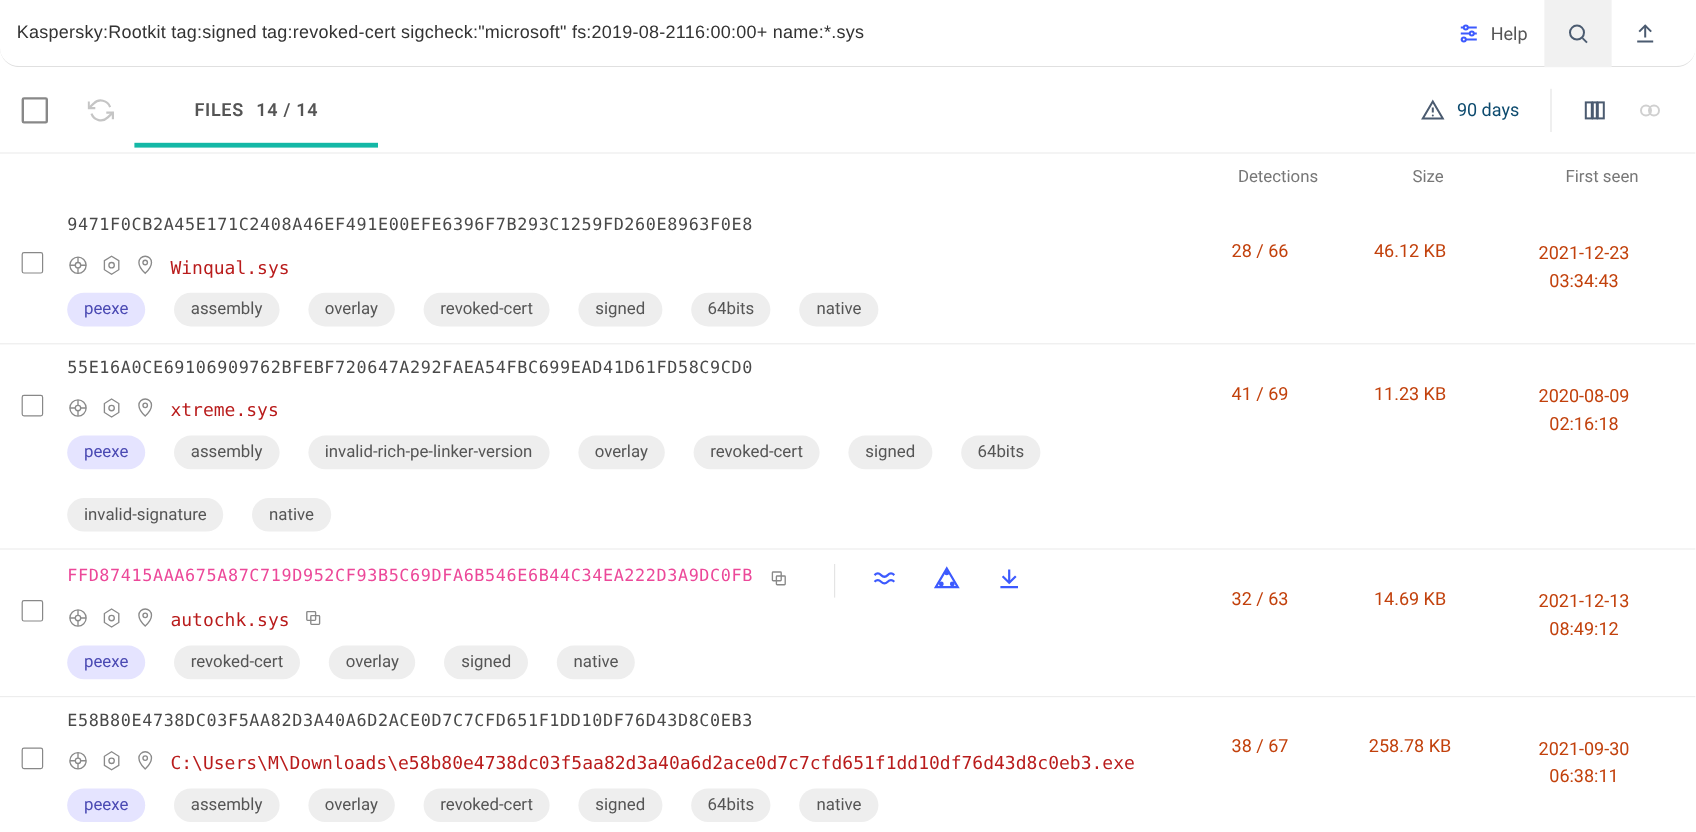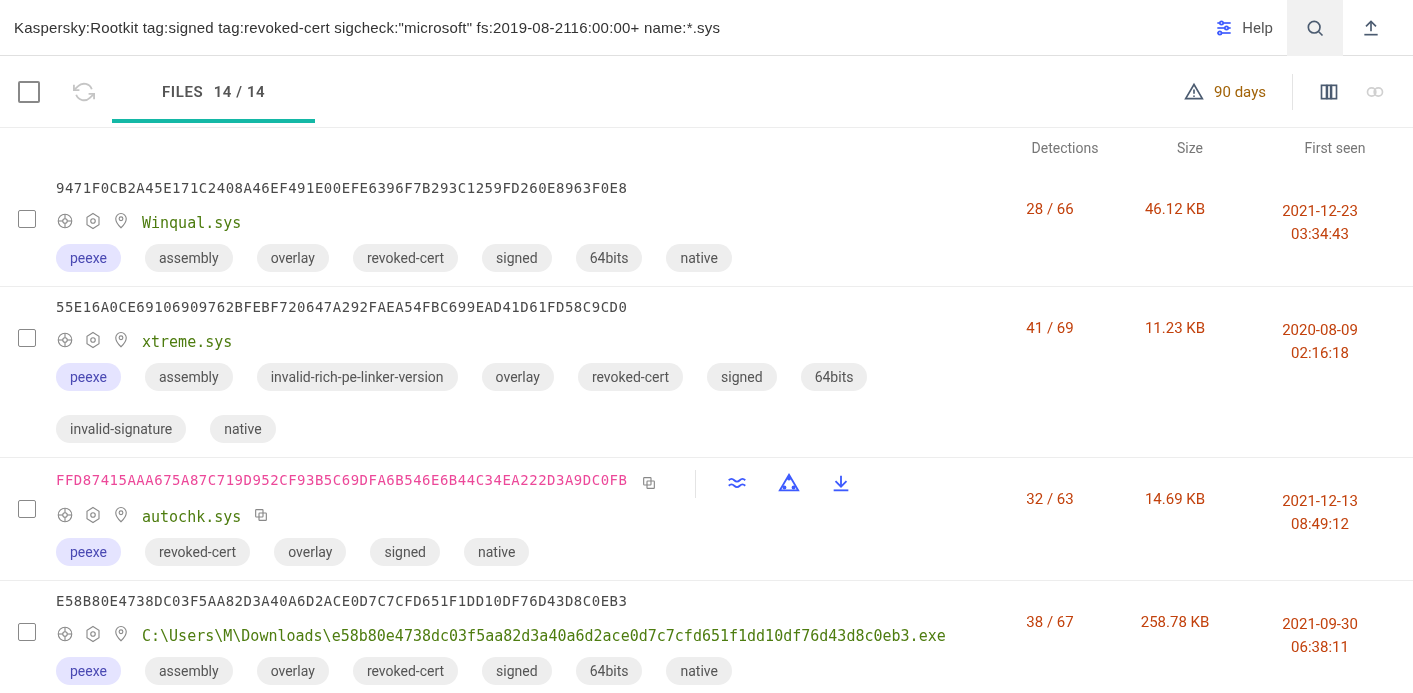--- a/index.html
+++ b/index.html
@@ -8,20 +8,21 @@
     font-size: 14px;
     color: #333;
     background: #fff;
   }
   .topbar {
     display: flex;
     align-items: center;
     height: 56px;
     border-bottom: 1px solid #e0e0e0;
     padding: 0 14px;
+    border-radius: 16px;
   }
   .search-field {
     flex: 1;
     font-size: 15px;
     letter-spacing: 0.2px;
     color: #333;
     border: none;
     outline: none;
     padding: 4px 0;
     background: transparent;
@@ -64,21 +65,21 @@
     font-size: 15px;
     letter-spacing: .6px;
     font-weight: 600;
     color: #555;
     padding: 22px 50px 18px;
     border-bottom: 4px solid #14b8a6;
     margin-left: 4px;
   }
   .tab span.count { margin-left: 6px; font-weight:600; }
   .header-right { margin-left:auto; display:flex; align-items:center; gap:26px; padding-right:10px;}
-  .hbtn { display:inline-flex; align-items:center; gap:10px; cursor:pointer; color:#a16207; font-size:15px;}
+  .hbtn { display:inline-flex; align-items:center; gap:10px; cursor:pointer; color:#0c4a6e; font-size:15px;}
   .hico { width:20px; height:20px; }
   .vsep { width:1px; height:36px; background:#e4e4e4; }
 
   
   .cols {
     display:flex;
     padding: 12px 3px 12px 18px;
     font-size:14px;
     color:#777;
   }
@@ -100,21 +101,21 @@
   .hash {
     font-family: ui-monospace, SFMono-Regular, Menlo, Consolas, monospace;
     font-size: 14px;
     letter-spacing: .5px;
     color: #494949;
     margin-bottom: 8px;
     word-break: break-all;
   }
   .hash.link { color:#ec4899; }
   .nameline { display:flex; align-items:center; gap:12px; margin-bottom:10px; font-size:15px;}
-  .nameline .fn { font-family: ui-monospace, SFMono-Regular, Menlo, Consolas, monospace; color:#4d7c0f; }
+  .nameline .fn { font-family: ui-monospace, SFMono-Regular, Menlo, Consolas, monospace; color:#b91c1c; }
   .rowicons { display:flex; gap:10px; color:#8a8a8a;}
   .rowicons svg { width:18px; height:18px; }
   .tags { display:flex; flex-wrap:wrap; gap:24px; }
   .tagpill {
     display:inline-flex;
     align-items:center;
     height:28px;
     padding: 0 14px;
     border-radius: 15px;
     background:#eeeeee;

